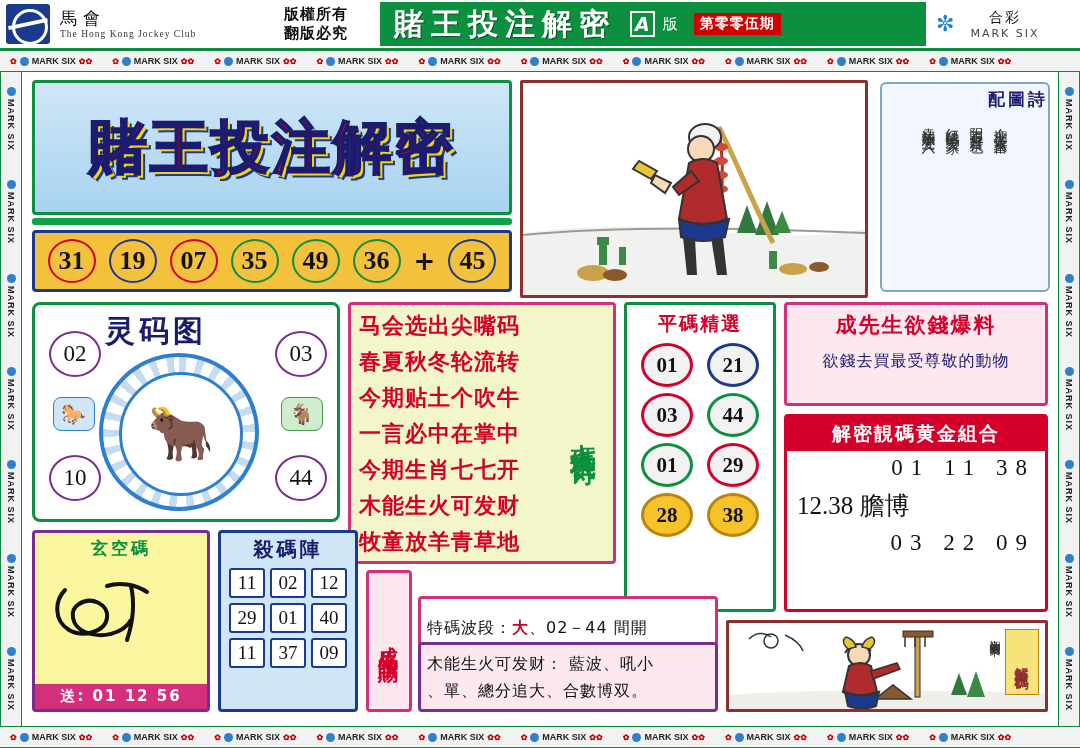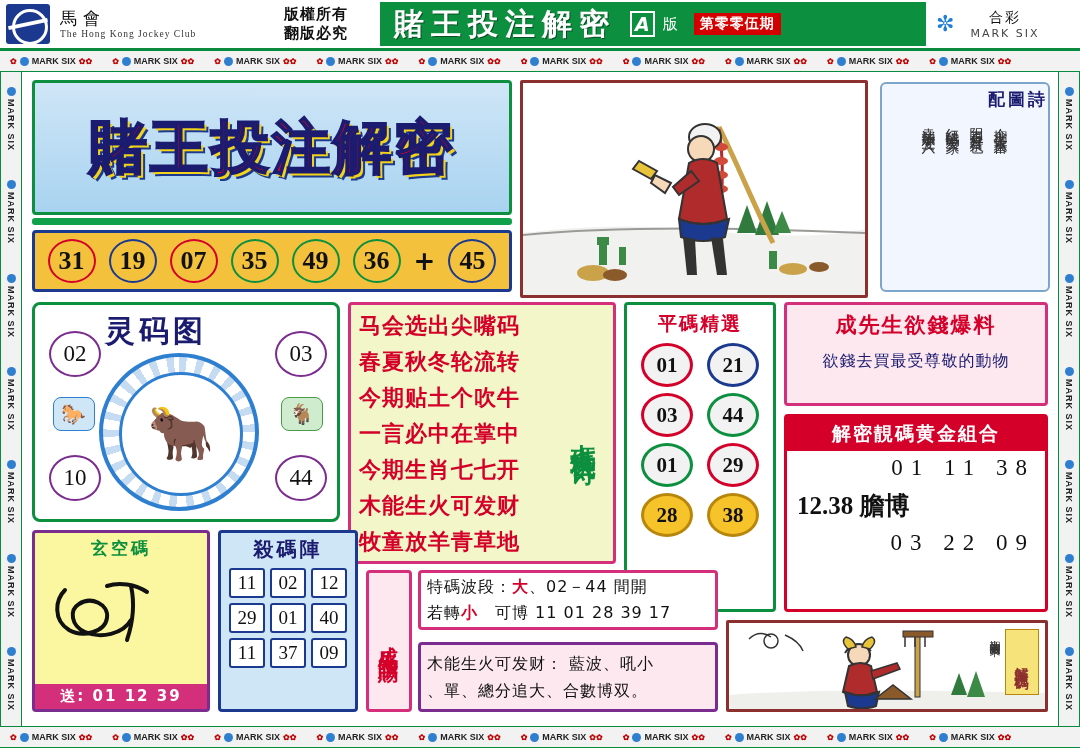--- a/index.html
+++ b/index.html
@@ -233,21 +233,21 @@
     background:#d4002a; color:#ffffff; font-size:19px; font-weight:bold;
     text-align:center; letter-spacing:2px; padding:4px 0;
   }
   .gold-row { display:flex; align-items:center; padding:4px 10px; }
   .gold-row .nums {
     font-size:23px; color:#111; letter-spacing:8px;
     font-family:"Liberation Serif", serif; width:100%;
   }
   .gold-row.r1 .nums { text-align:right; }
   .gold-row.r3 .nums { text-align:right; }
-  .gold-mid { font-size:25px; color:#111; font-family:"Liberation Serif", serif;font-weight:bold; }
+  .gold-mid { font-size:25px; color:#111; font-family:"Liberation Serif", serif; }
 
   
   .xuankong {
     position:absolute; left:10px; top:458px; width:178px; height:182px;
     background:#faf7a0; border:3px solid #7a2d8e; border-radius:4px;
   }
   .xk-title {
     text-align:center; font-size:17px; font-weight:bold; color:#0c8f3e;
     padding-top:4px; letter-spacing:3px;
   }
@@ -280,23 +280,23 @@
   .zengci {
     position:absolute; left:344px; top:498px; width:46px; height:142px;
     background:#fde8f0; border:3px solid #d32f7a; border-radius:4px;
     display:flex; align-items:center; justify-content:center;
   }
   .zengci span {
     writing-mode:vertical-rl; font-size:20px; font-weight:bold; color:#d4002a; letter-spacing:4px;
   }
 
   .tema-box {
-    position:absolute; left:396px; top:498px; width:300px; height:60px;
+    position:absolute; left:396px; top:524px; width:300px; height:74px;
     background:#ffffff; border:3px solid #d32f7a; border-radius:4px;
-    padding:1px 6px;
+    padding:16px 6px;
   }
   .tema-box div { font-size:16px; color:#111; line-height:1.6; letter-spacing:1px; }
   .tema-box .hl { color:#d4002a; font-weight:bold; }
 
   .zhugong-box {
     position:absolute; left:396px; top:570px; width:300px; height:70px;
     background:#fde8f0; border:3px solid #7a2d8e; border-radius:4px;
     padding:5px 6px;
   }
   .zhugong-box div { font-size:16px; color:#111; line-height:1.7; letter-spacing:1px; }
@@ -639,21 +639,21 @@
 
     <div class="xuankong">
       <div class="xk-title">玄空碼</div>
       <div class="xk-canvas">
         <svg width="178" height="106" viewBox="0 0 178 106">
           <path d="M30 30 C20 40 18 60 34 70 C48 78 70 72 72 58 C74 44 56 36 44 44 C34 50 36 66 50 72 C66 79 88 74 96 60" stroke="#111" stroke-width="4" fill="none" stroke-linecap="round"></path>
           <path d="M96 26 C100 44 98 62 92 80" stroke="#111" stroke-width="4" fill="none" stroke-linecap="round"></path>
           <path d="M72 26 C84 22 100 24 112 32" stroke="#111" stroke-width="4" fill="none" stroke-linecap="round"></path>
         </svg>
       </div>
-      <div class="xk-foot">送: 01 12 39</div>
+      <div class="xk-foot">送: 01 12 56</div>
     </div>
 
     <div class="shama">
       <div class="shama-title">殺碼陣</div>
       <div class="shama-grid">
         <div class="shama-cell">11</div>
         <div class="shama-cell">02</div>
         <div class="shama-cell">12</div>
         <div class="shama-cell">29</div>
         <div class="shama-cell">01</div>

